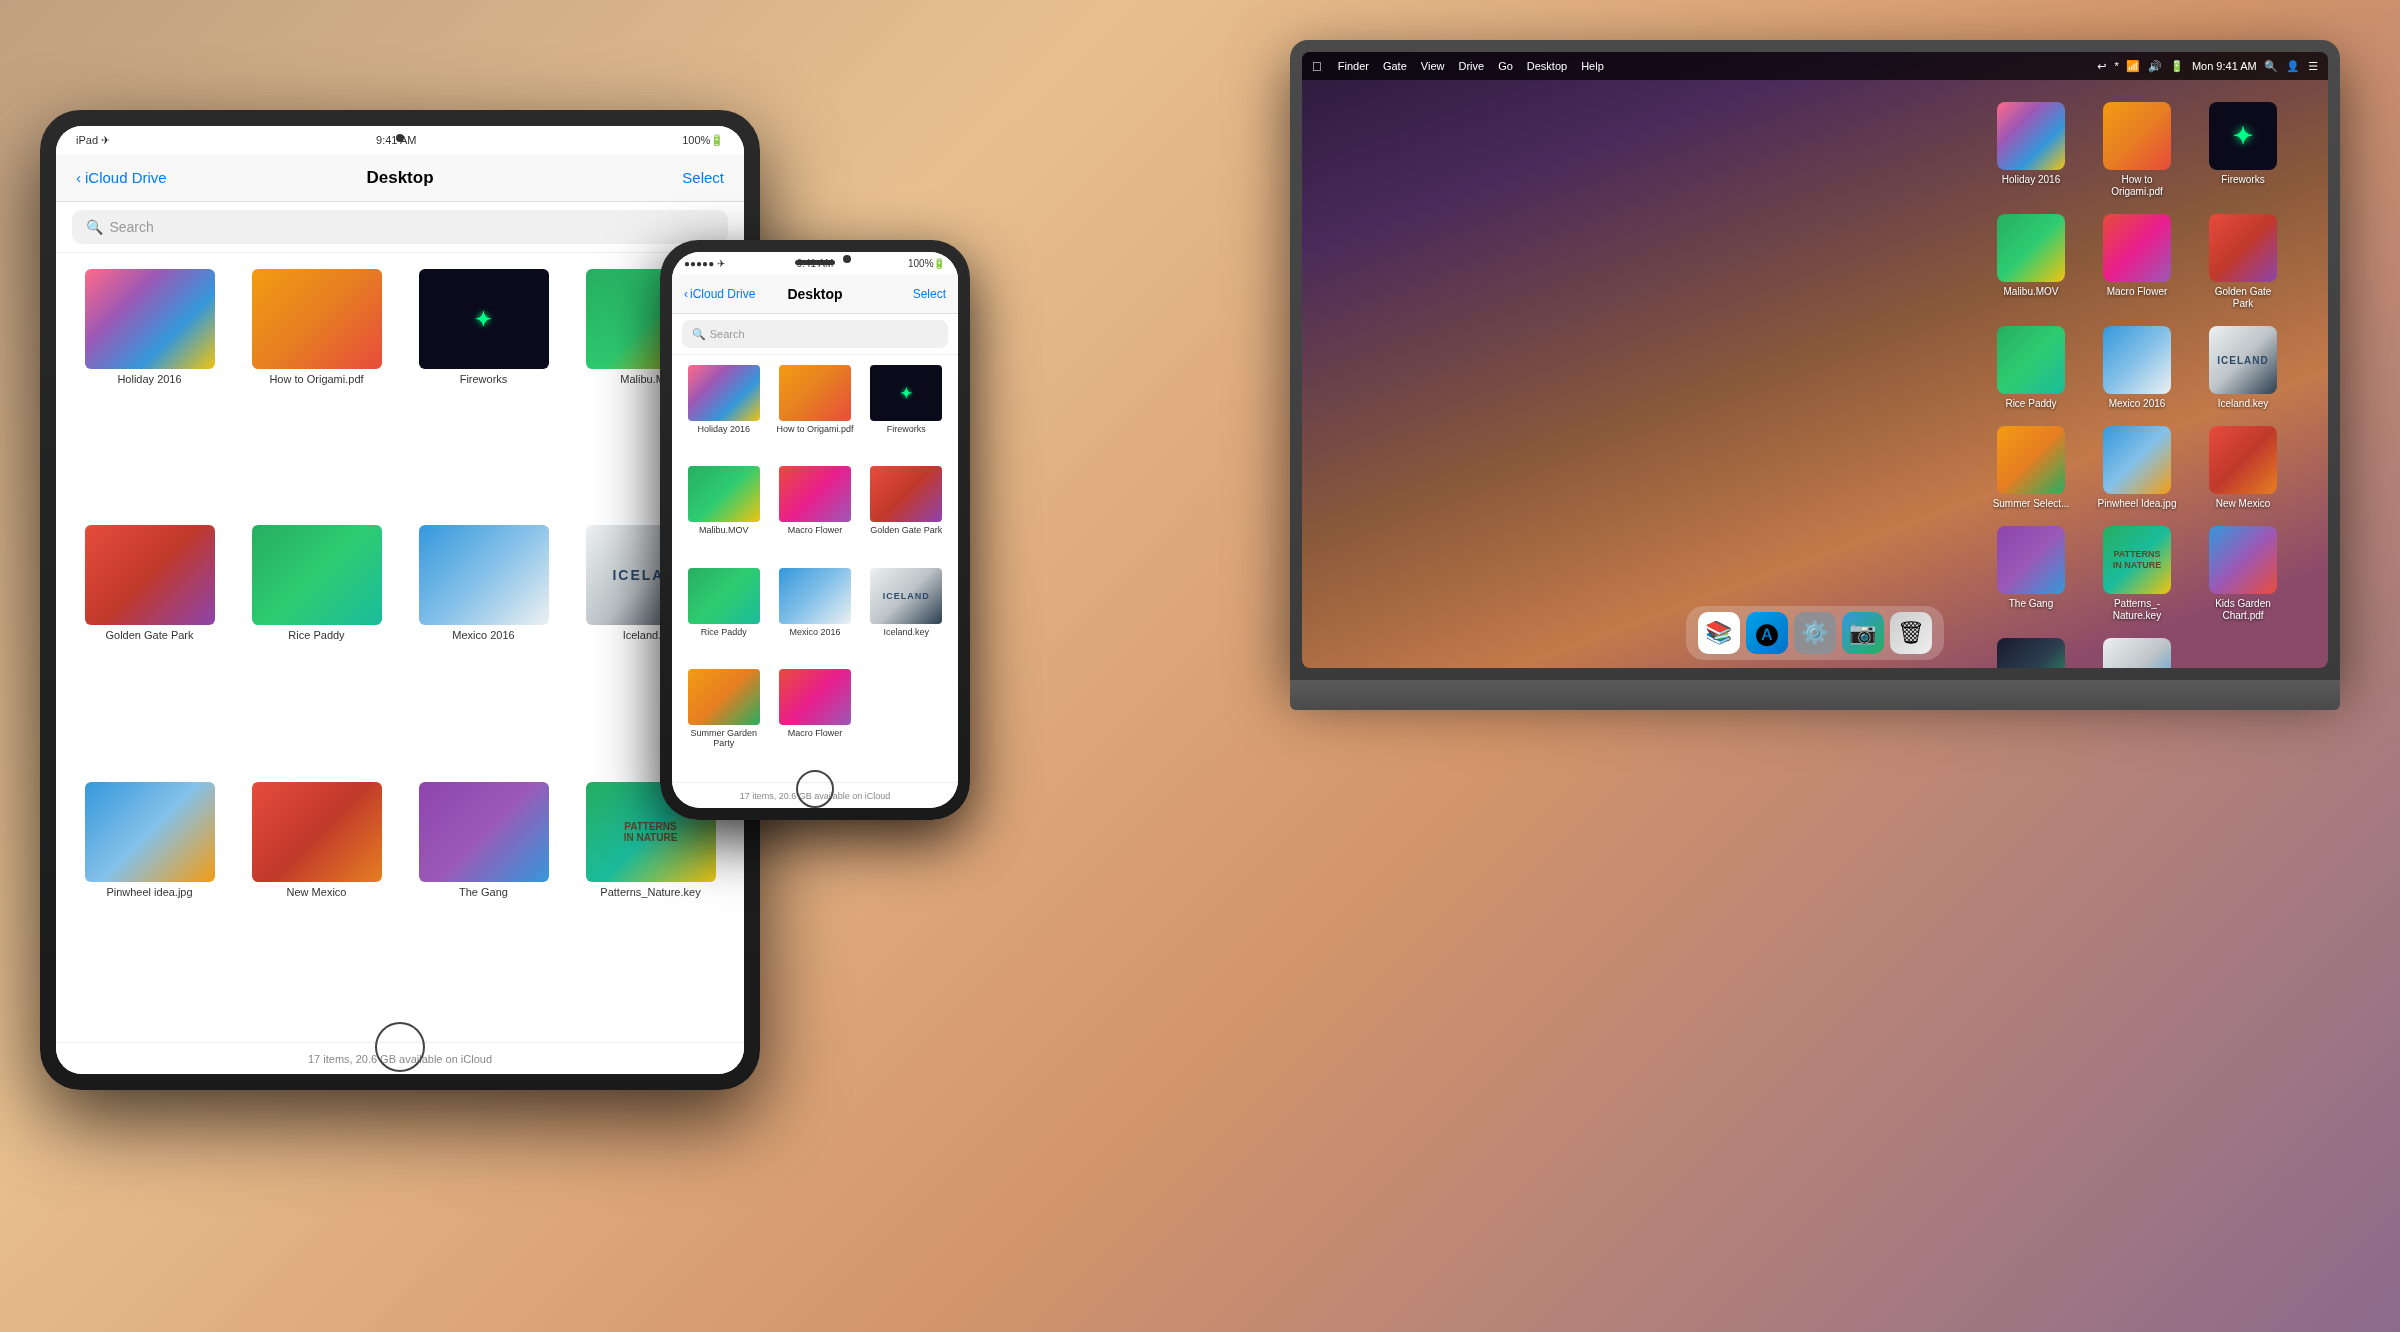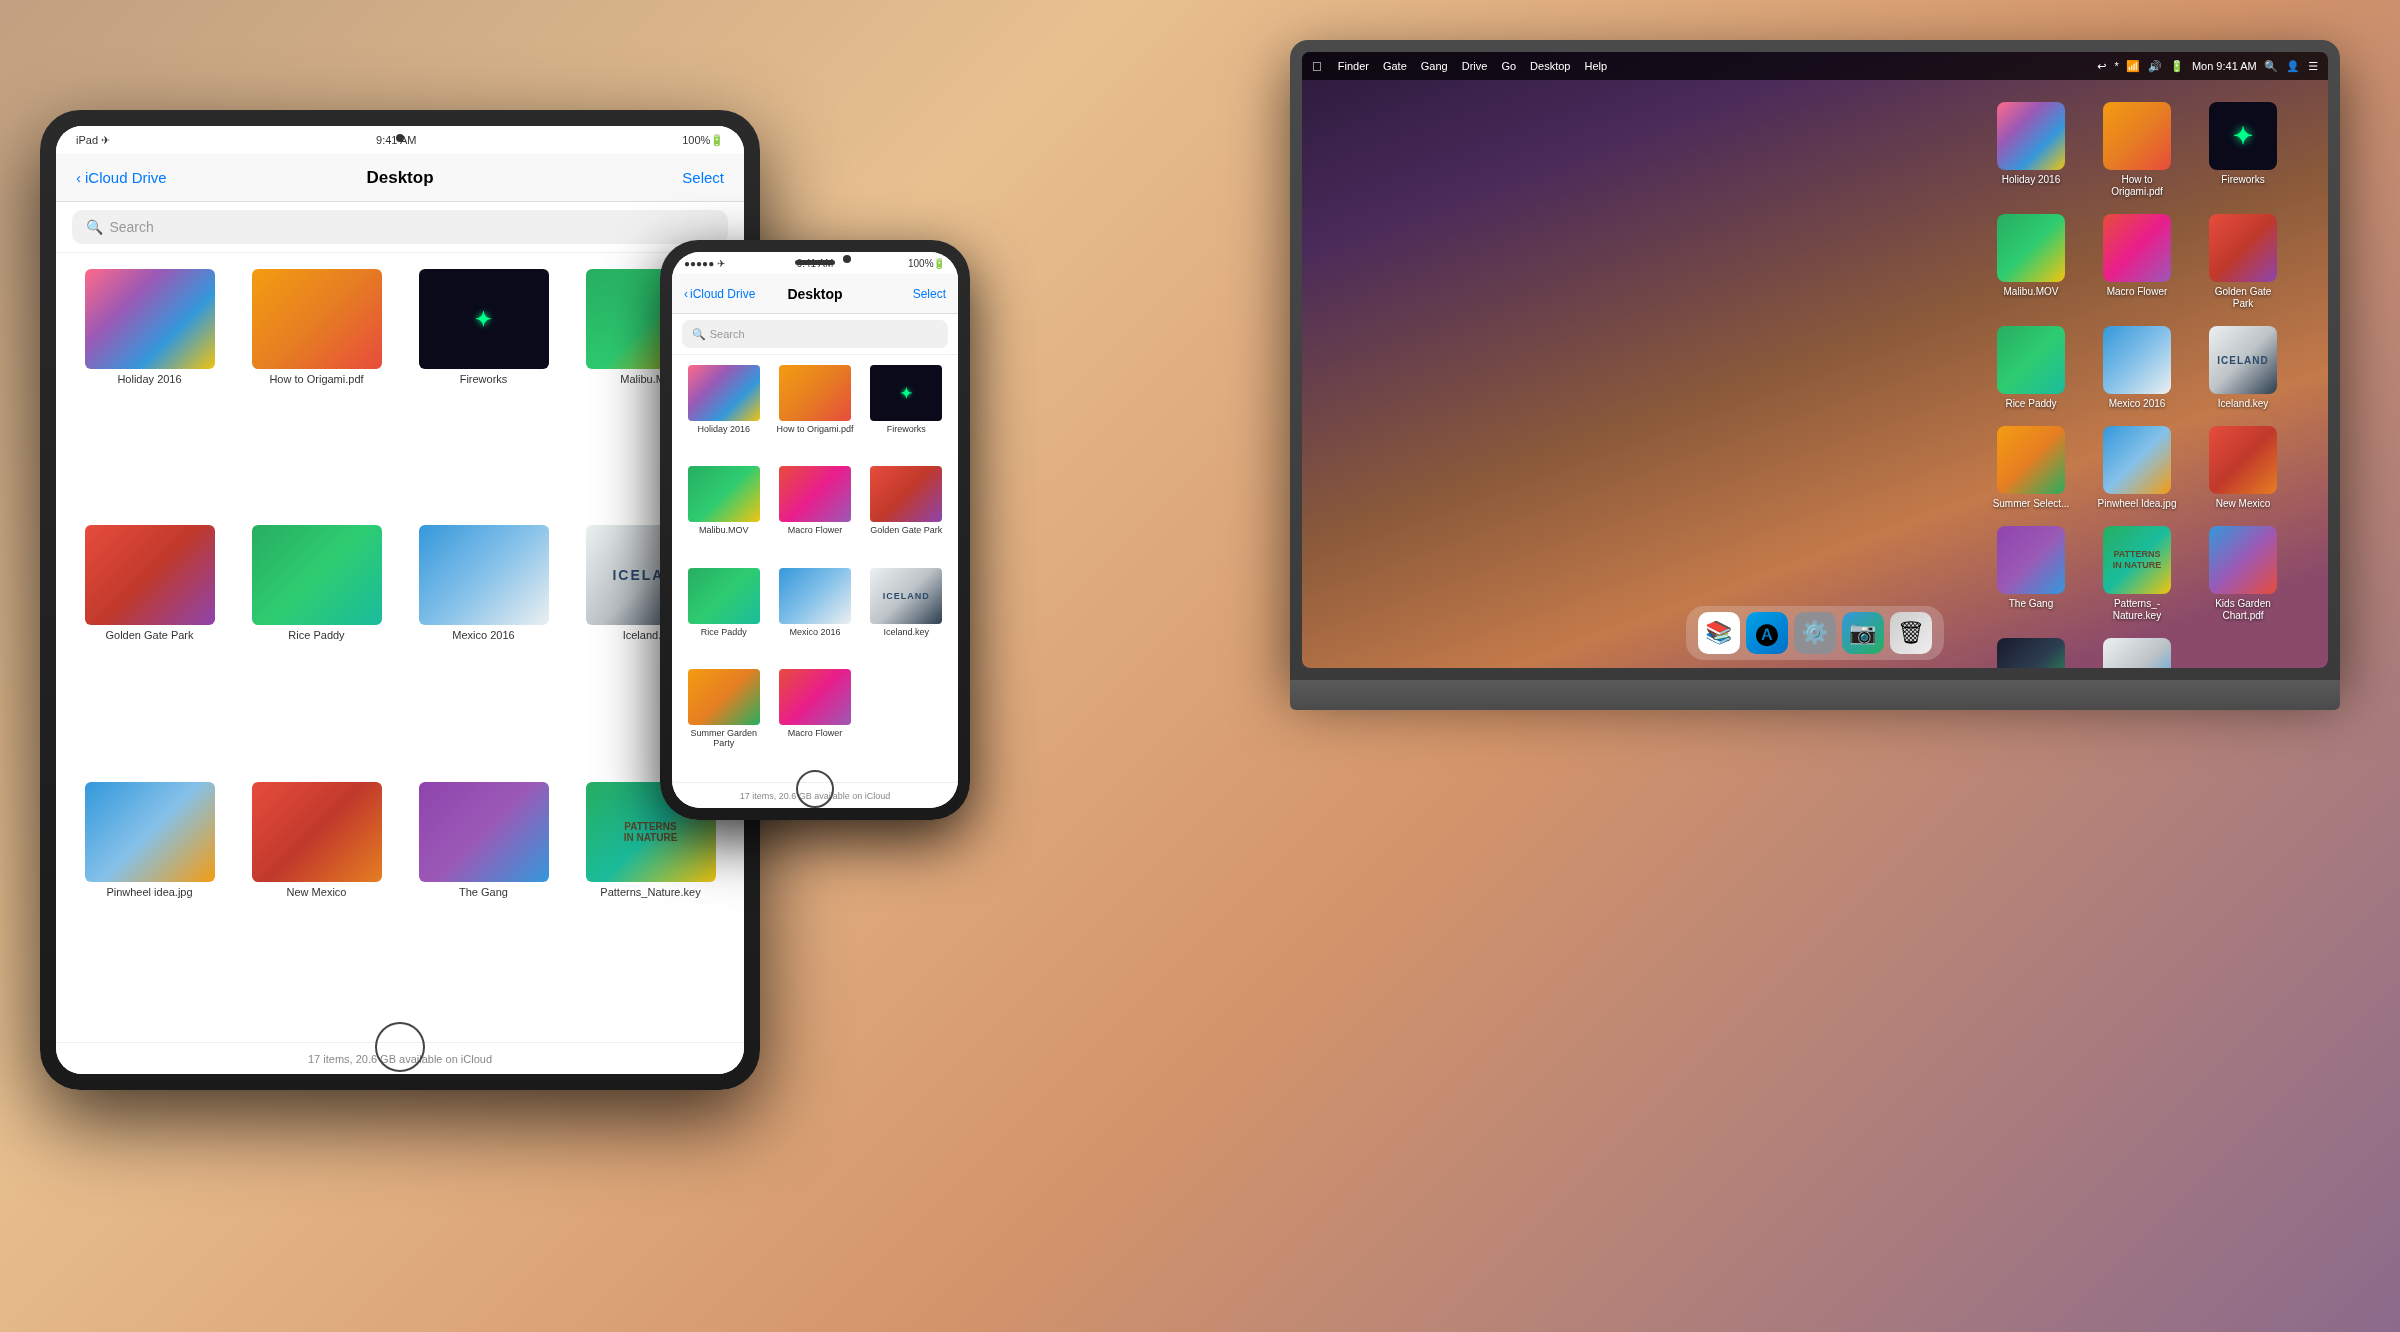--- a/index.html
+++ b/index.html
@@ -438,21 +438,21 @@
 <div class="macbook">
   <div class="macbook-outer">
     <div class="macbook-screen">
       <div class="macbook-bg"></div>
 
       <div class="macbook-menubar">
         <span class="menubar-apple"></span>
         <div class="menubar-items">
           <span>Finder</span>
           <span>Gate</span>
-          <span>Gang</span>
+          <span>View</span>
           <span>Drive</span>
           <span>Go</span>
           <span>Desktop</span>
           <span>Help</span>
         </div>
         <div class="menubar-right">
           <span>↩</span>
           <span>*</span>
           <span>📶</span>
           <span>🔊</span>

